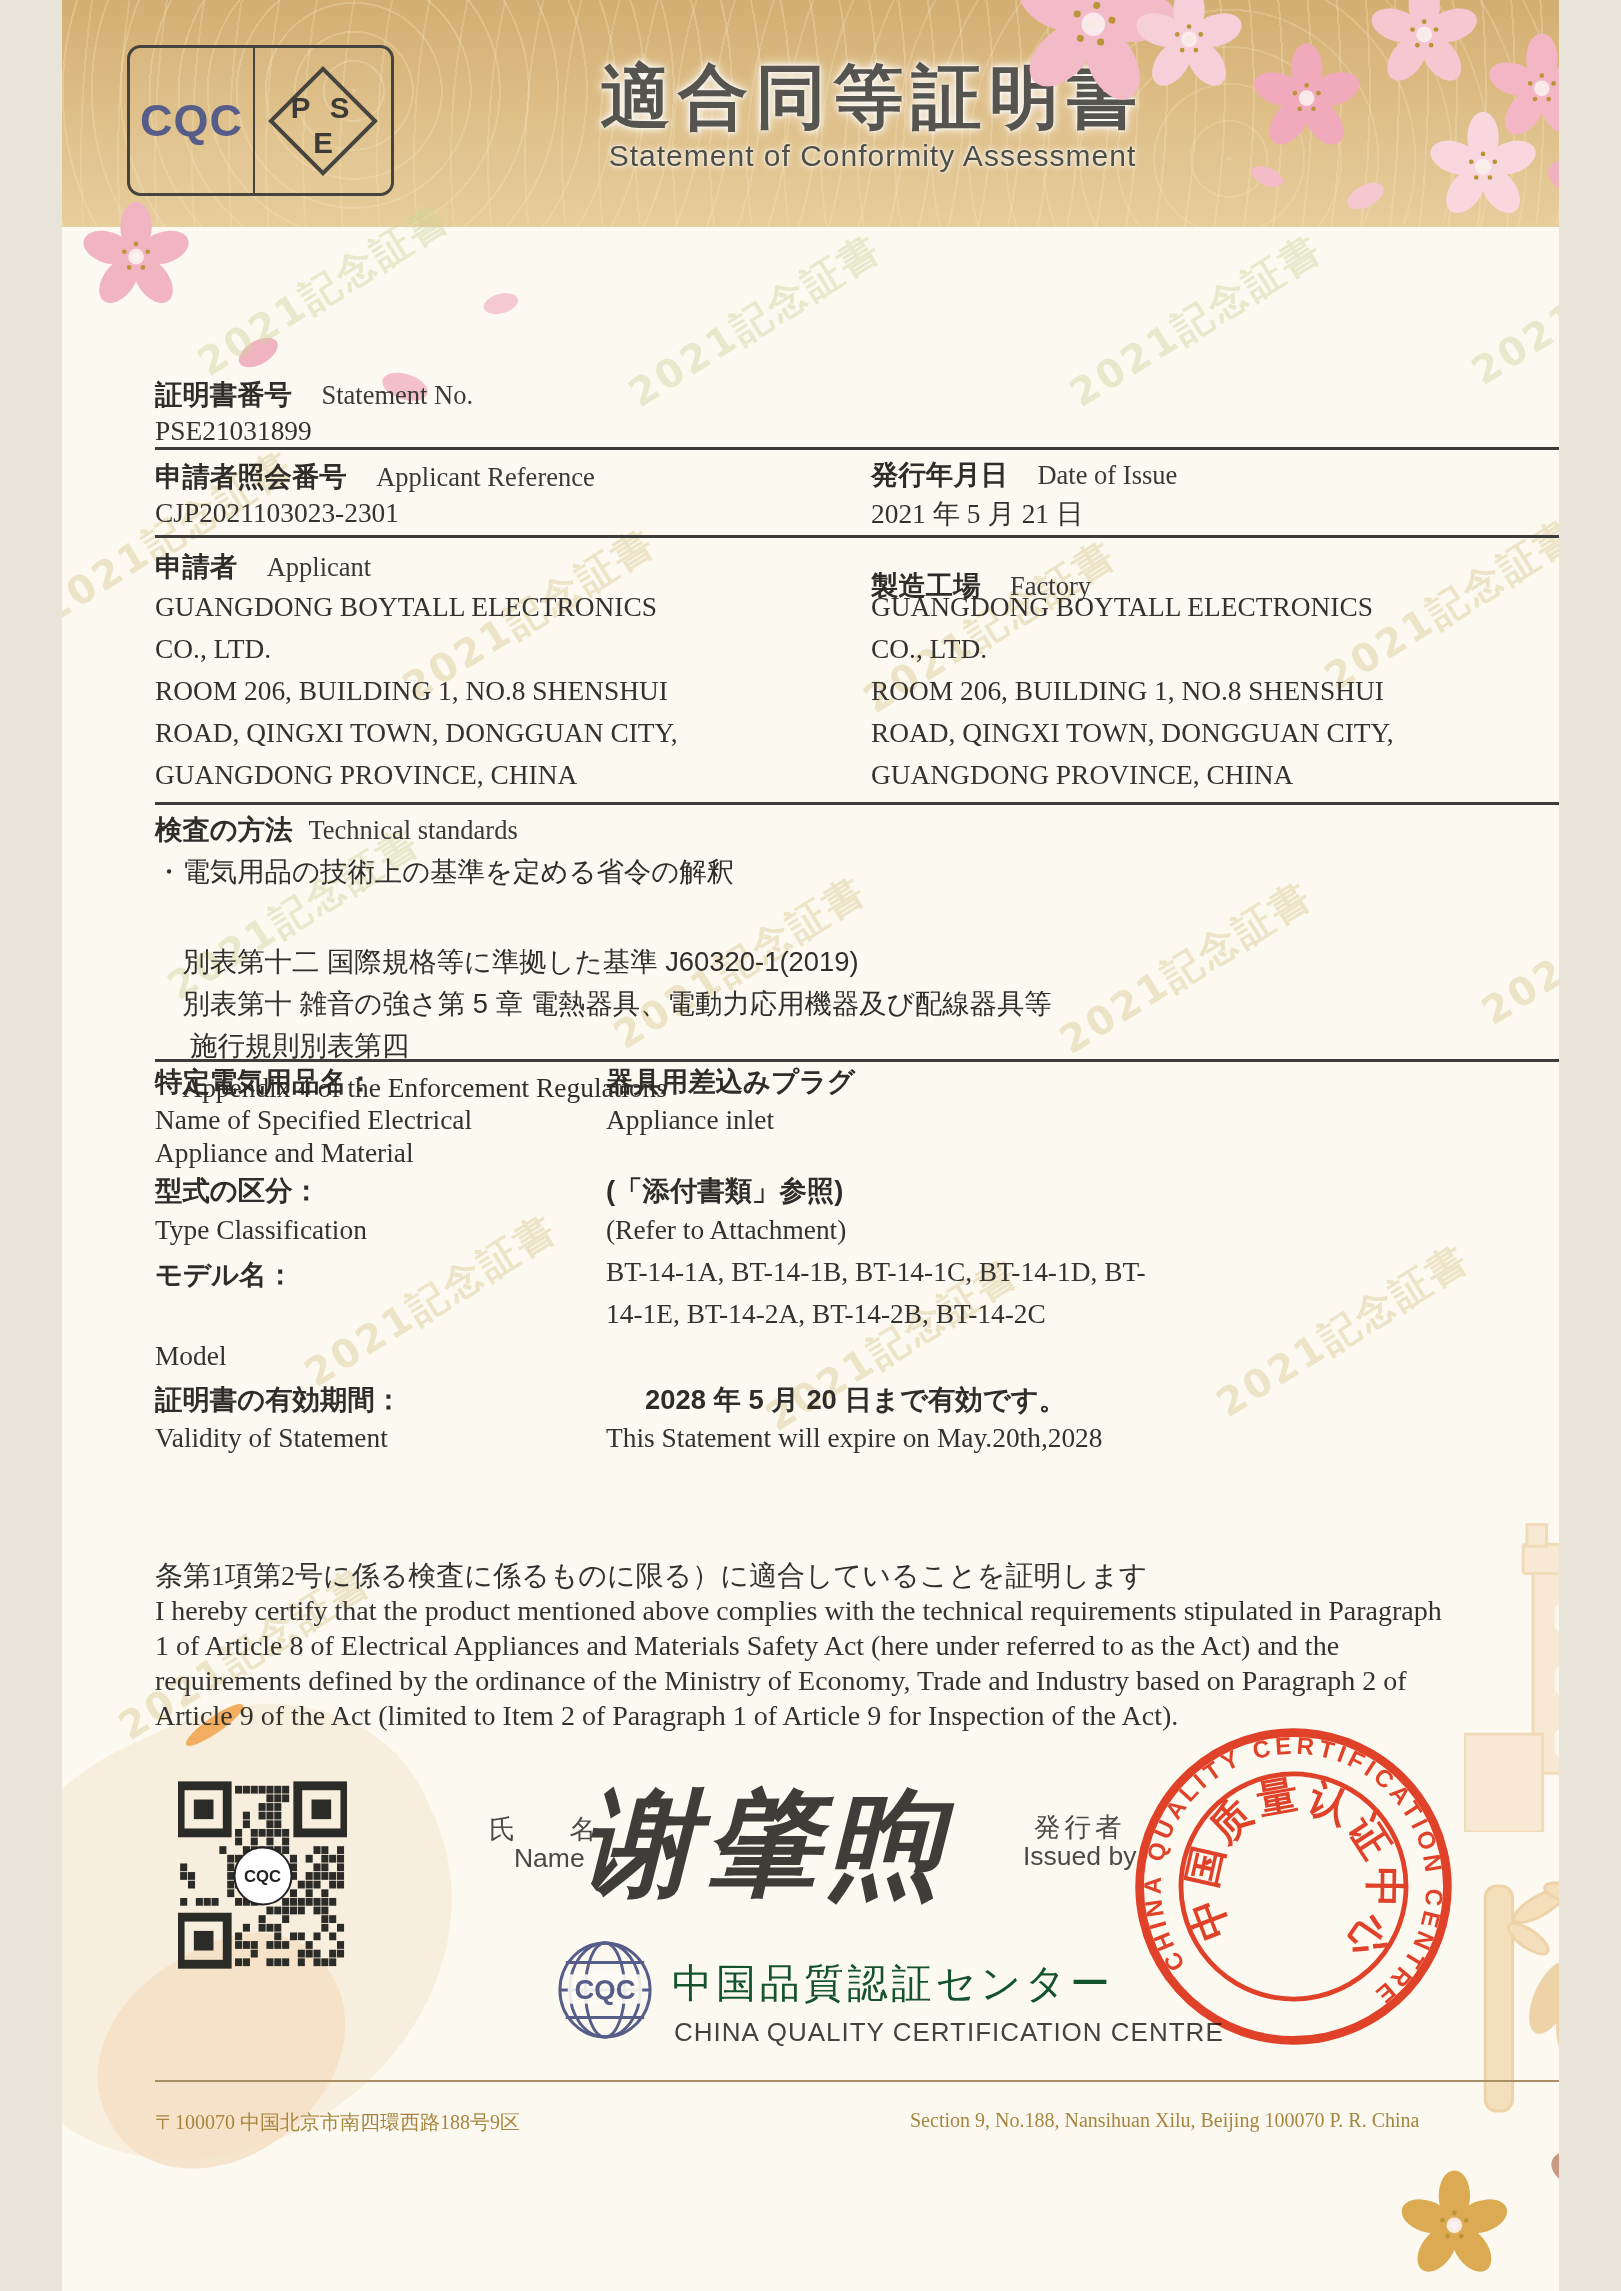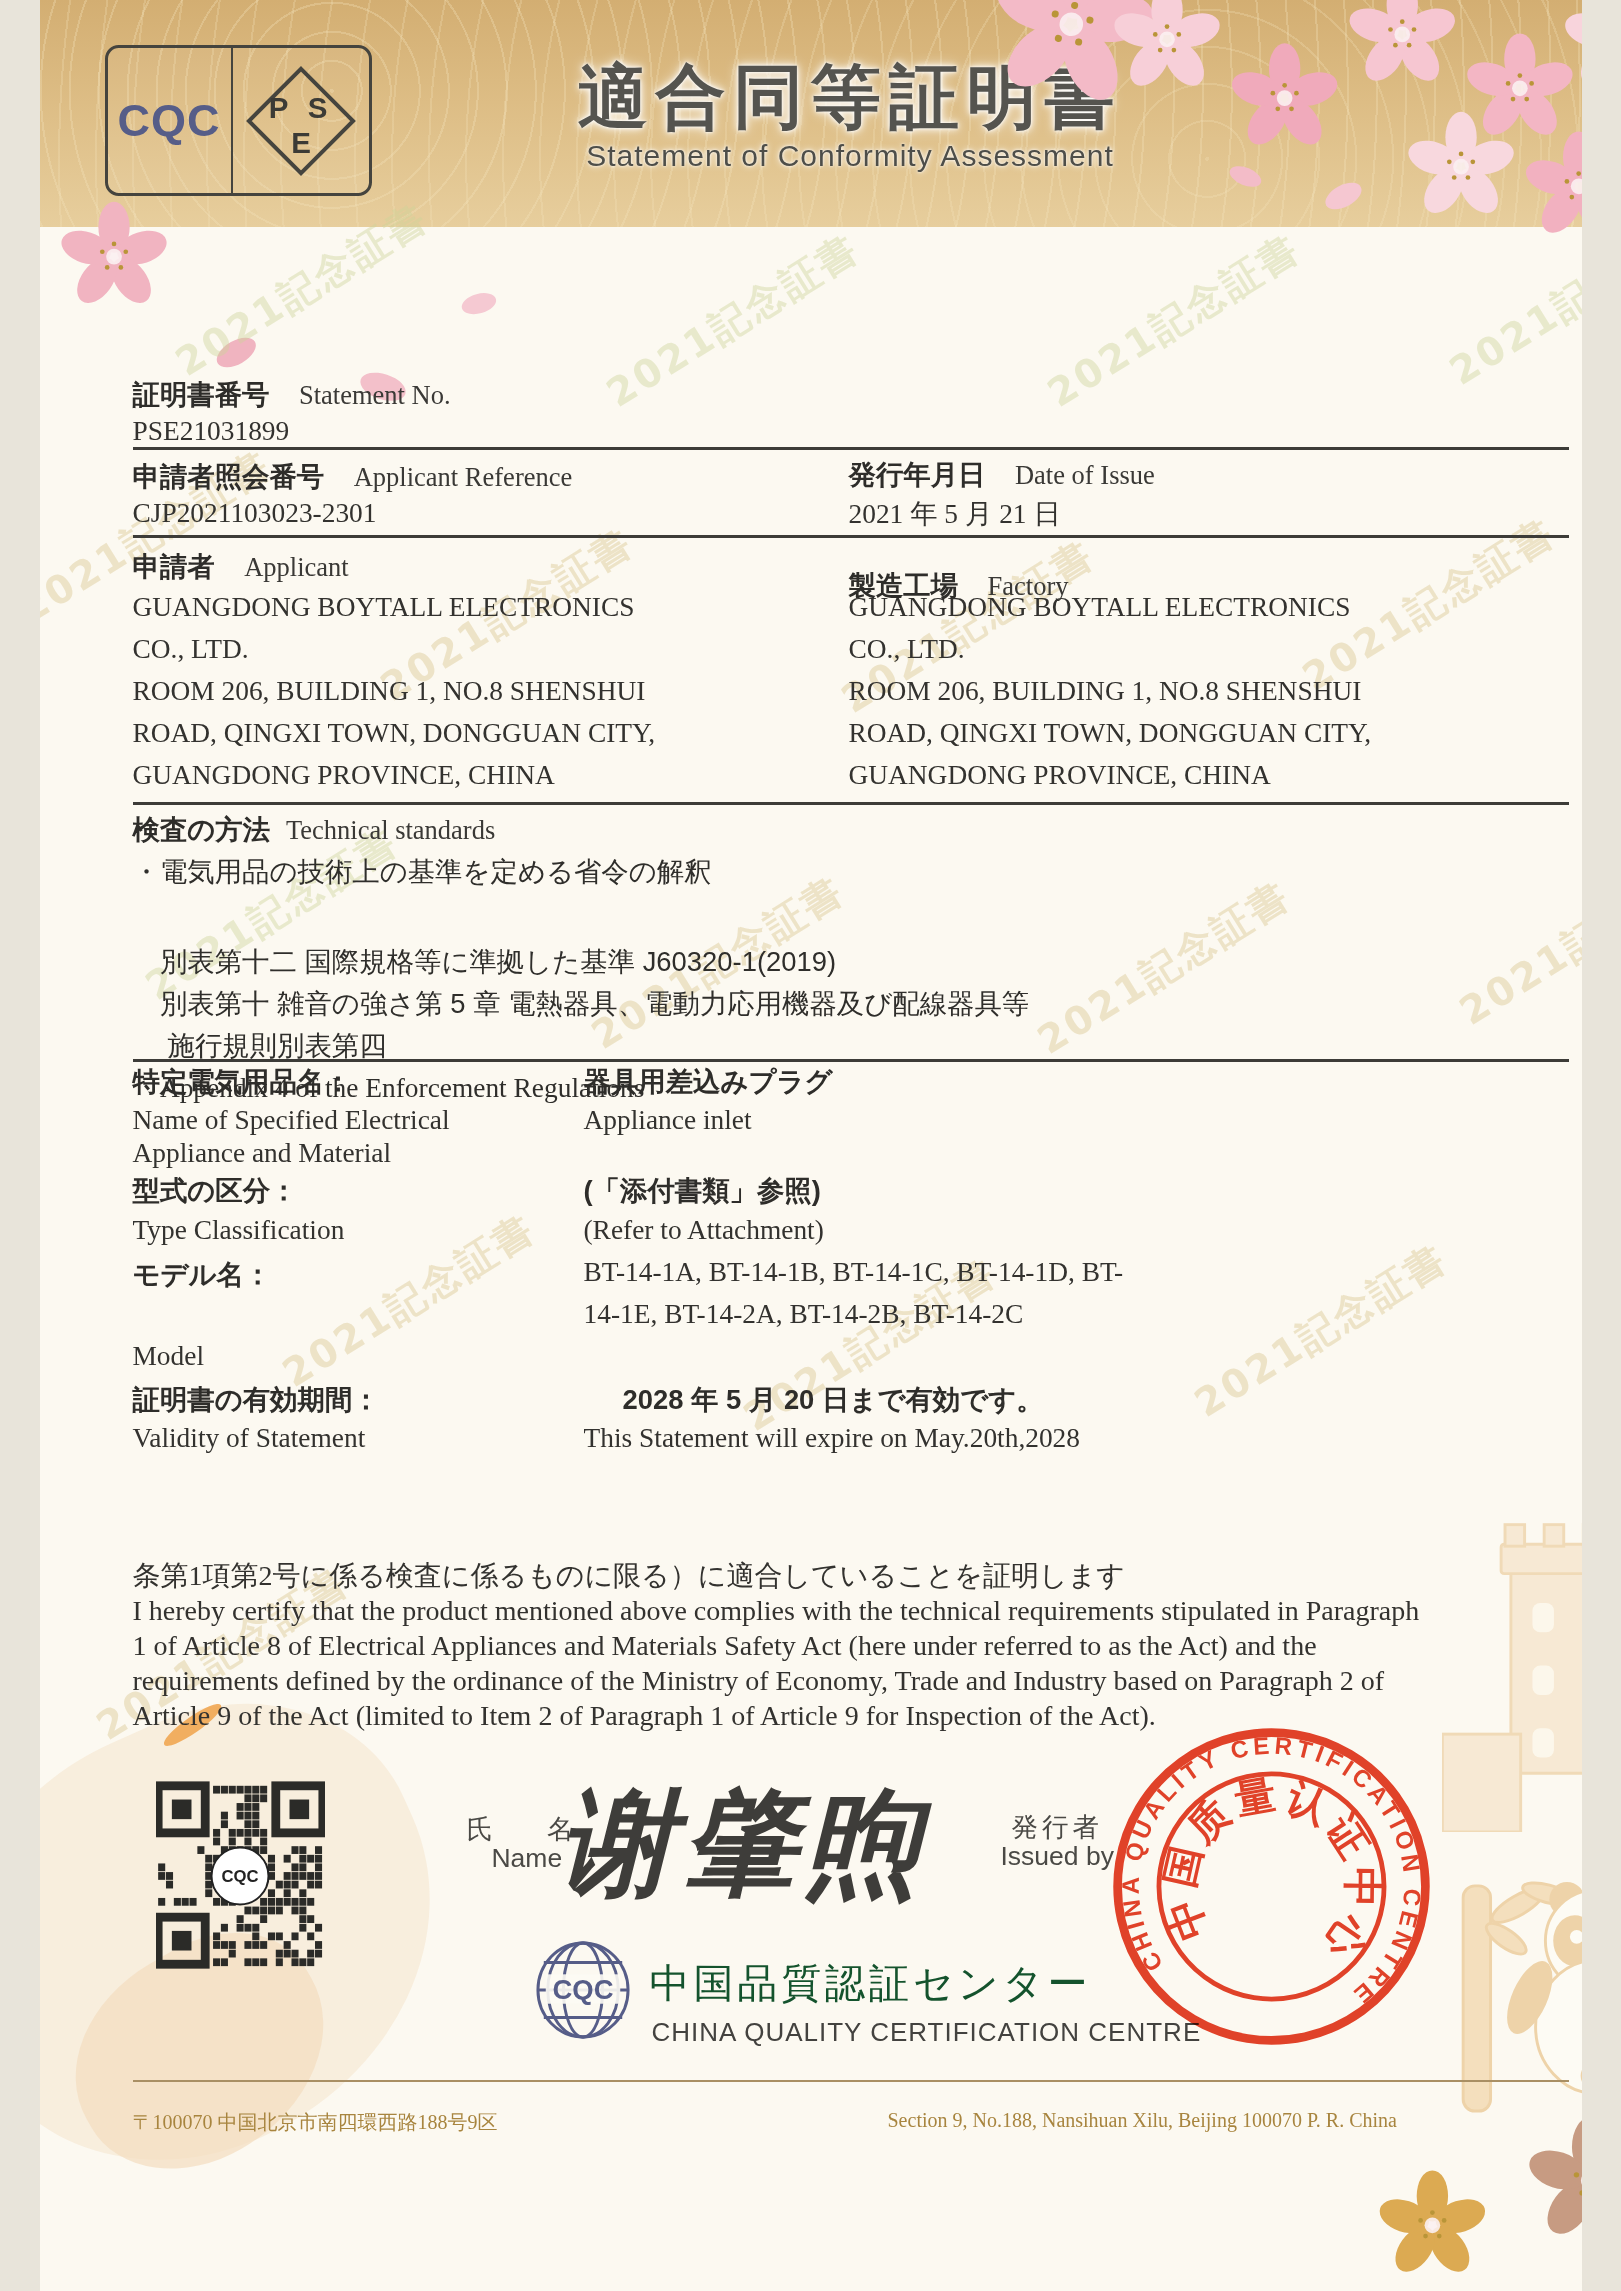--- a/index.html
+++ b/index.html
@@ -1,19 +1,19 @@
 <!DOCTYPE html>
 <html><head>
 <meta charset="utf-8">
 <style>
   html,body{margin:0;padding:0;background:#e8e4da;}
   #page{
     position:relative;width:1497px;height:2292px;margin:0 auto;
     background:#fcf9f1;overflow:hidden;
-    font-family:"Liberation Serif",serif;color:#353431;padding-left:45px;
+    font-family:"Liberation Serif",serif;color:#353431;
   }
   .abs{position:absolute;}
   
   #banner{
     position:absolute;left:0;top:0;width:1621px;height:227px;
     background:
       repeating-radial-gradient(circle at 18% 40%, rgba(244,228,189,.30) 0 2px, transparent 2px 29px),
       repeating-radial-gradient(circle at 72% 70%, rgba(244,228,189,.26) 0 2px, transparent 2px 37px),
       linear-gradient(180deg,#d3ae72 0%,#ddbd85 45%,#e7ce9d 100%);
   }

